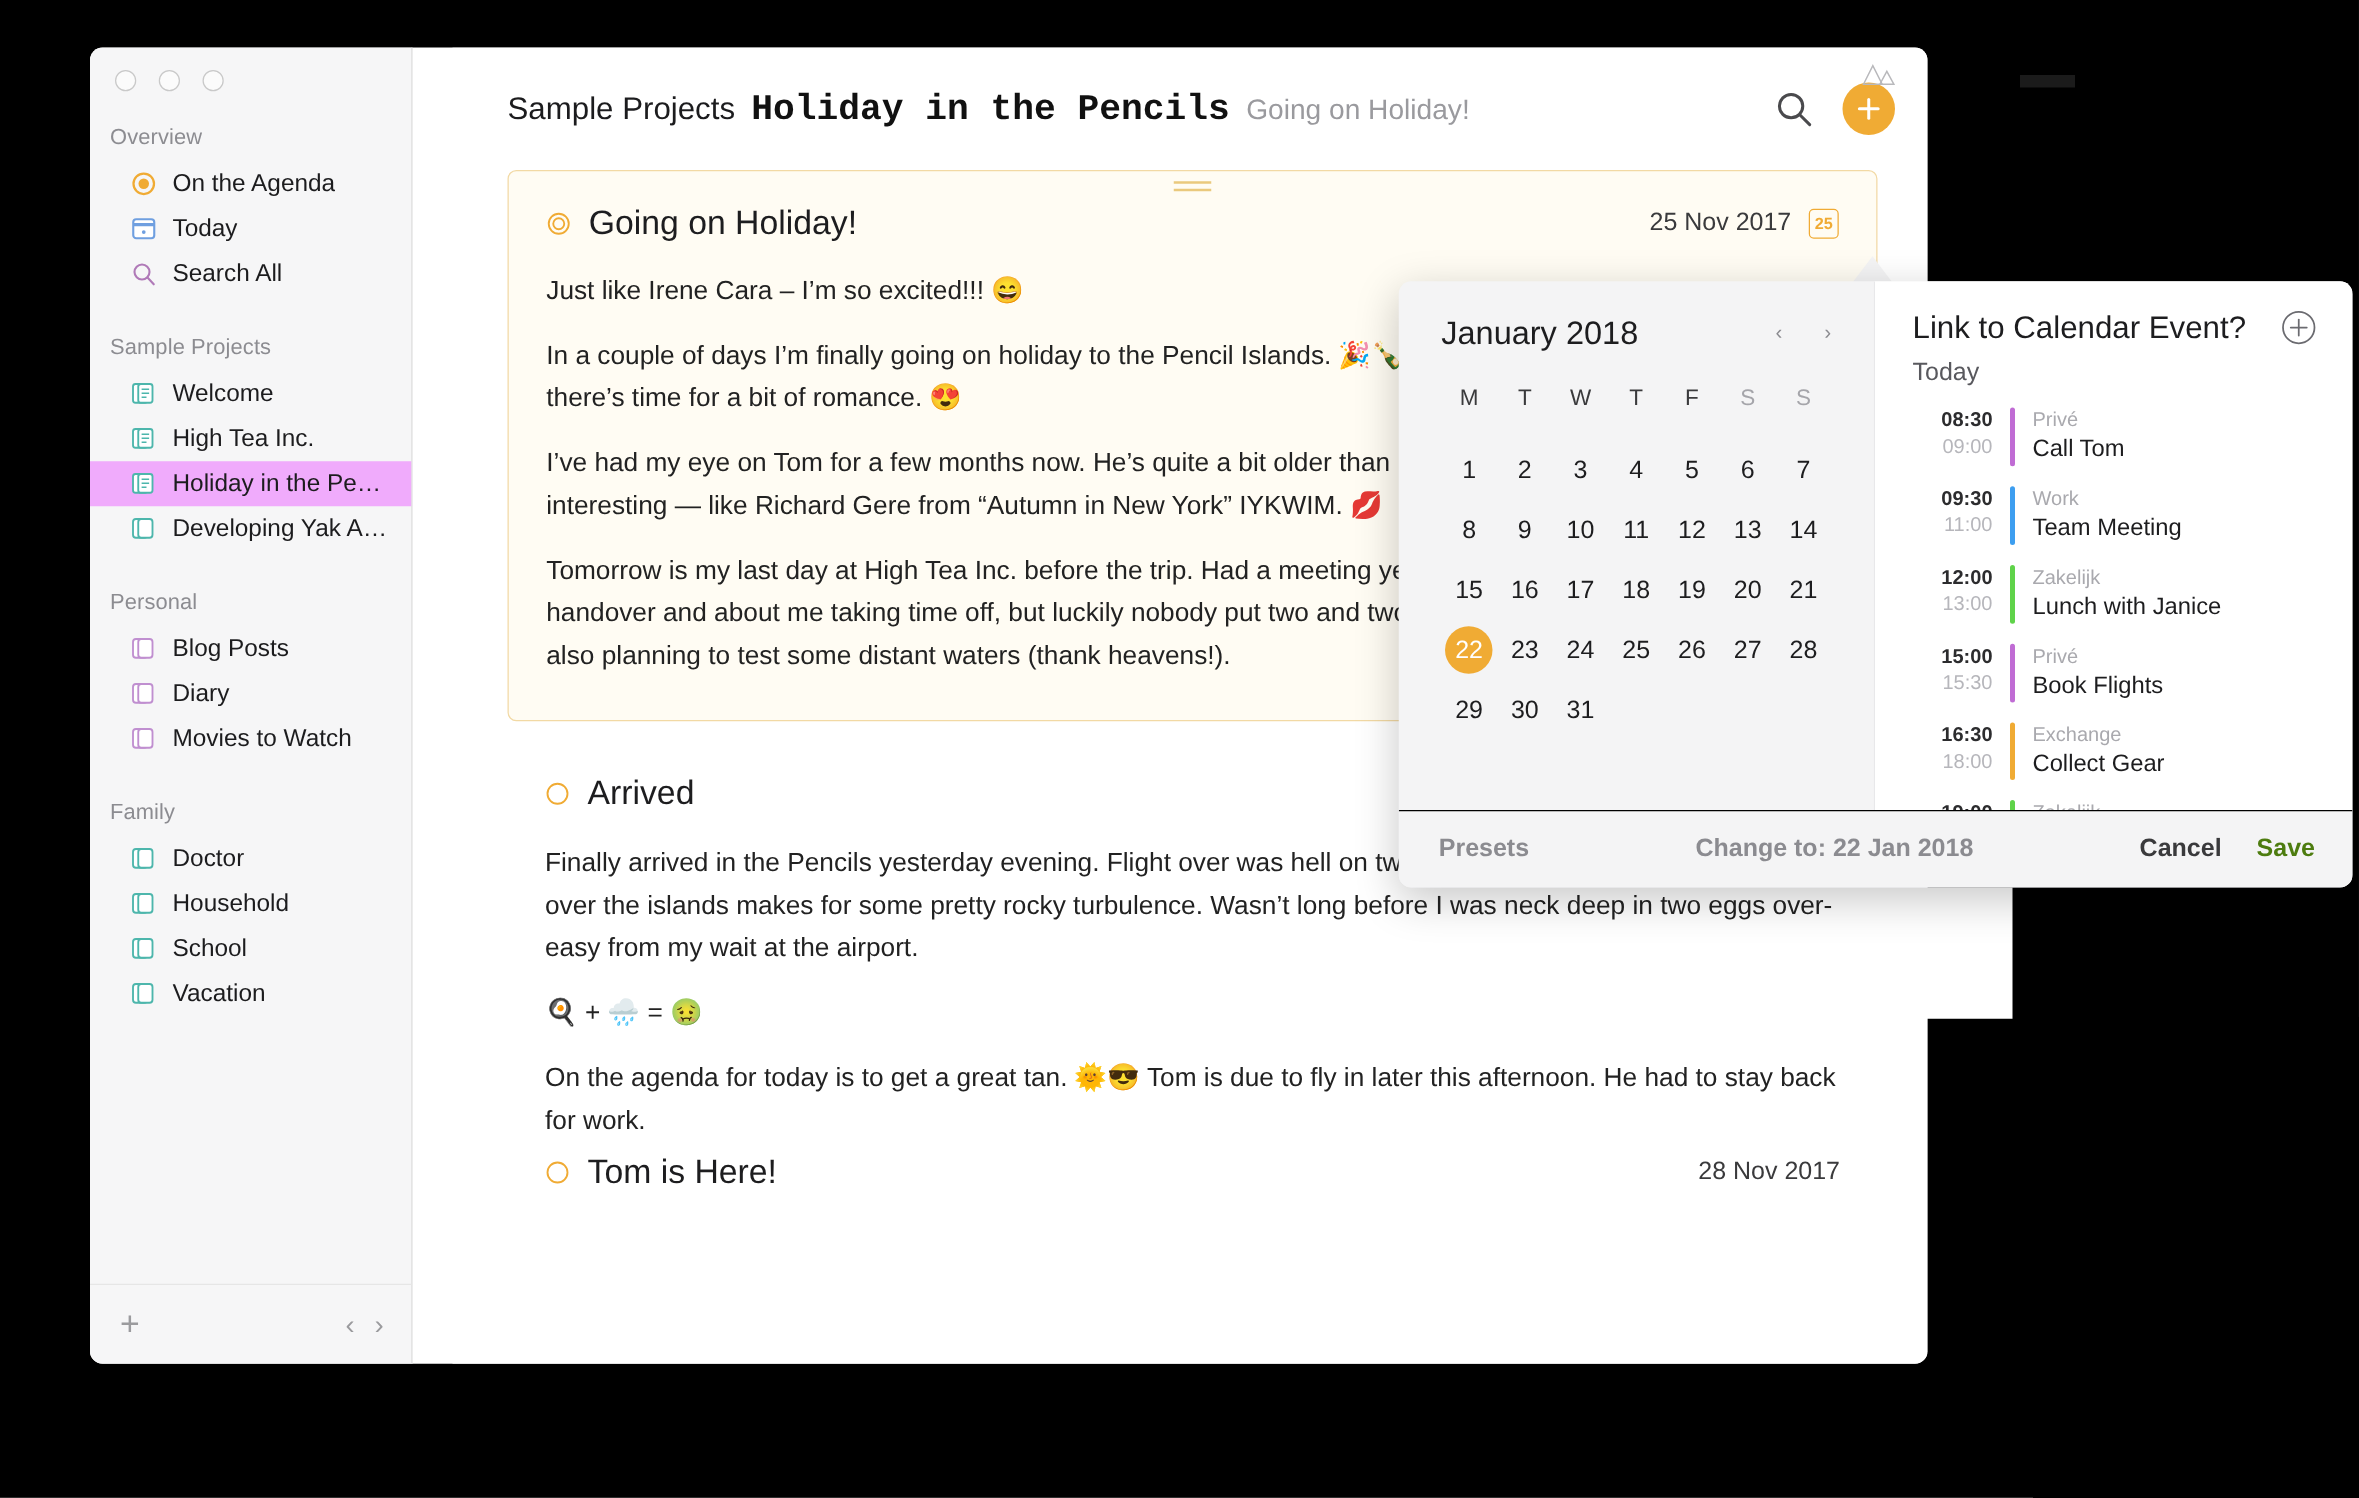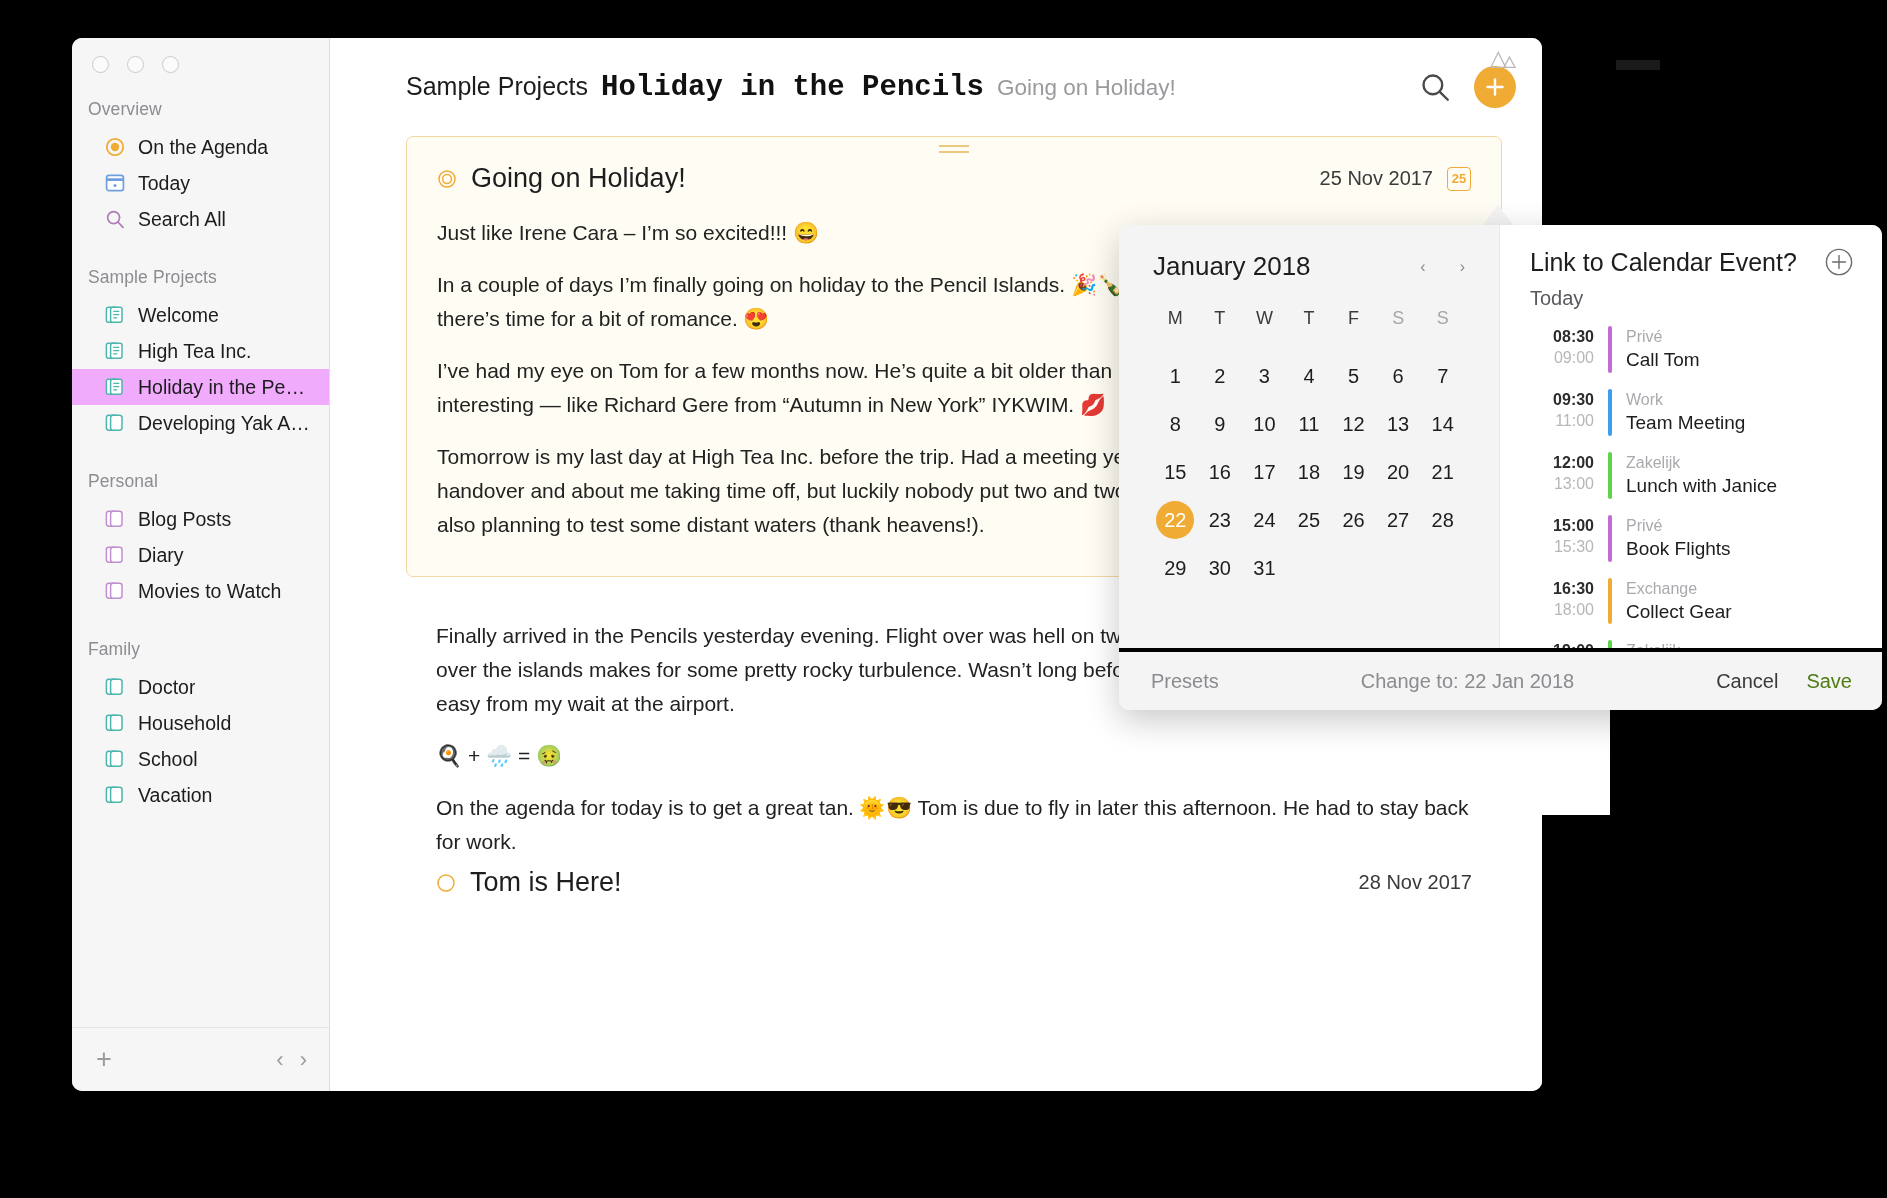--- a/index.html
+++ b/index.html
@@ -151,23 +151,24 @@
   .ev-times { width: 64px; flex: 0 0 64px; text-align: right; }
   .ev-start { font-size: 16px; font-weight: bold; color: #2c2c2e; display: block; line-height: 1.34; }
   .ev-end { font-size: 16px; color: #b6b6bb; display: block; line-height: 1.34; }
   .ev-bar { width: 4px; flex: 0 0 4px; border-radius: 2px; }
   .ev-texts { display: flex; flex-direction: column; justify-content: center; }
   .ev-cal { font-size: 16px; color: #a9a9ae; line-height: 1.34; }
   .ev-name { font-size: 19px; color: #1d1d1f; line-height: 1.34; }
 
   .pop-footer {
     height: 62px; flex: 0 0 62px;
-    border-top: 4px solid #000000;
+    border-top: 1px solid #000000;
     display: flex; align-items: center; padding: 0 30px 0 32px;
     background: #f4f4f5;
+    font-weight: bold;
   }
   .foot-presets { font-size: 20px; color: #8b8b90; }
   .foot-change { font-size: 20px; color: #8b8b90; margin: 0 auto; }
   .foot-cancel { font-size: 20px; color: #3a3a3c; margin-right: 28px; }
   .foot-save { font-size: 20px; color: #4d7c0f; }
 
   
   .bg-frag { position: absolute; background: #ffffff; }
   .bg-frag.f1 { left: 1616px; top: 60px; width: 44px; height: 10px; background: #1b1b1b; }
   .bg-frag.f2 { left: 1350px; top: 710px; width: 260px; height: 105px; }
@@ -355,20 +356,26 @@
                 <span>25 Nov 2017</span>
                 <span class="cal-badge">25</span>
               </span>
             </div>
             <p class="note-p">Just like Irene Cara – I’m so excited!!! 😄</p>
             <p class="note-p">In a couple of days I’m finally going on holiday to the Pencil Islands. 🎉🍾 Tom is coming too, so hopefully there’s time for a bit of romance. 😍</p>
             <p class="note-p">I’ve had my eye on Tom for a few months now. He’s quite a bit older than I am, but that just makes him more interesting — like Richard Gere from “Autumn in New York” IYKWIM. 💋</p>
             <p class="note-p">Tomorrow is my last day at High Tea Inc. before the trip. Had a meeting yesterday with Janice about the handover and about me taking time off, but luckily nobody put two and two together. ☝️ Turns out Janice is also planning to test some distant waters (thank heavens!).</p>
           </div>
           <div class="note-plain">
+            <div class="note-head">
+              <svg class="note-dot" viewBox="0 0 20 20">
+                <circle cx="10" cy="10" r="8" fill="none" stroke="#f0ab34" stroke-width="1.5"></circle>
+              </svg>
+              <span class="note-title">Arrived</span>
+            </div>
             <p class="note-p">Finally arrived in the Pencils yesterday evening. Flight over was hell on two wings — turns out the warm air over the islands makes for some pretty rocky turbulence. Wasn’t long before I was neck deep in two eggs over-easy from my wait at the airport.</p>
             <p class="note-p">🍳 + 🌧️ = 🤢</p>
             <p class="note-p">On the agenda for today is to get a great tan. 🌞😎 Tom is due to fly in later this afternoon. He had to stay back for work.</p>
           </div>
           <div class="note-plain">
             <div class="note-head">
               <svg class="note-dot" viewBox="0 0 20 20">
                 <circle cx="10" cy="10" r="8" fill="none" stroke="#f0ab34" stroke-width="1.5"></circle>
               </svg>
               <span class="note-title">Tom is Here!</span>

